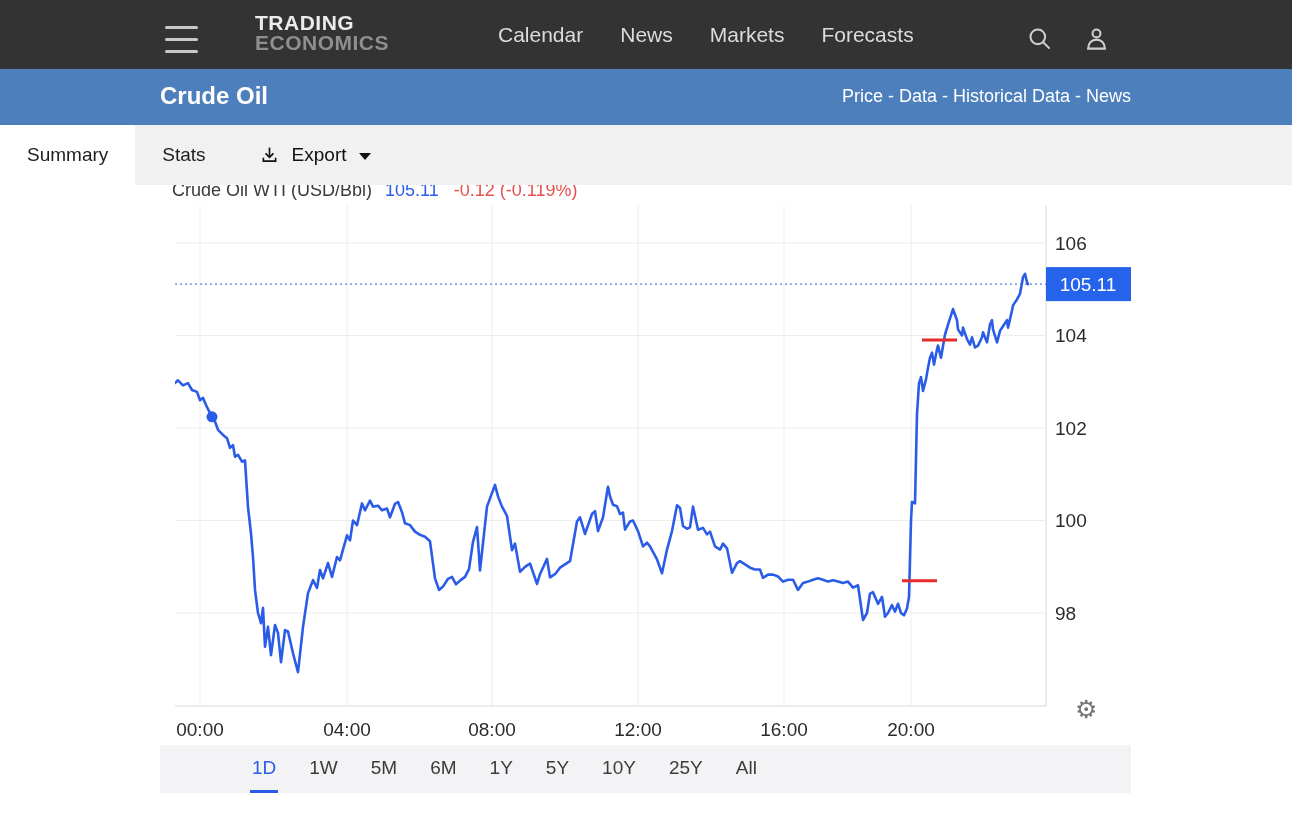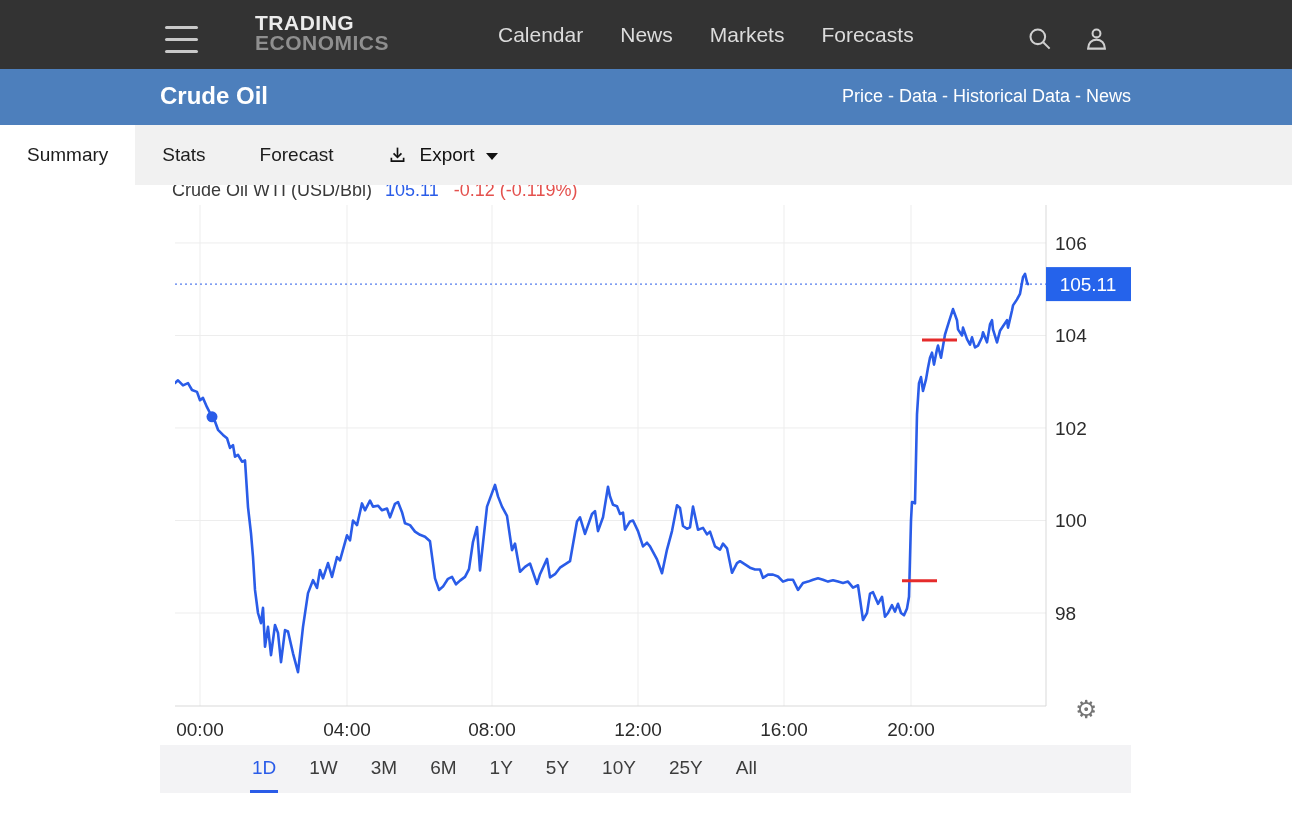--- a/index.html
+++ b/index.html
@@ -86,21 +86,20 @@
 
   <div class="subheader">
     <span class="title">Crude Oil</span>
     <span class="shlinks"><span class="lnk">Price</span><span class="sep"> - </span><span class="lnk">Data</span><span class="sep"> - </span><span class="lnk">Historical Data</span><span class="sep"> - </span><span class="lnk">News</span></span>
   </div>
 
   <div class="tabbar">
 
     <div class="tab active">Summary</div>
       <div class="tab">Stats</div>
-      <div class="tab">Forecast</div>
       <div class="export-btn" id="exportBtn">
       <span>
         <svg width="21" height="21" viewBox="0 0 24 24" fill="none" stroke="#111" stroke-width="1.9">
           <line x1="12" y1="3" x2="12" y2="13.5"></line>
           <path d="M7.5 9.5 L12 14 L16.5 9.5"></path>
           <path d="M5 14.5 v4 h14 v-4"></path>
         </svg>
       </span>
       <span>Export</span>
       <span class="caret"></span>
@@ -145,21 +144,21 @@
         <circle cx="37" cy="211.87257617728528" r="5.5" fill="#2a5ce8"></circle>
         <rect x="871" y="62.105263157894456" width="85" height="34" fill="#2563eb"></rect>
         <text x="913" y="86.10526315789446" font-size="19" fill="#fff" text-anchor="middle">105.11</text>
       </svg>
     <span class="gear" id="gearIcon">⚙</span>
   </div>
 
   <div class="tfbar">
       <span class="tf active">1D</span>
       <span class="tf">1W</span>
-      <span class="tf">3M</span>
+      <span class="tf">5M</span>
       <span class="tf">6M</span>
       <span class="tf">1Y</span>
       <span class="tf">5Y</span>
       <span class="tf">10Y</span>
       <span class="tf">25Y</span>
       <span class="tf">All</span>
     </div>
 
 </div>
 

